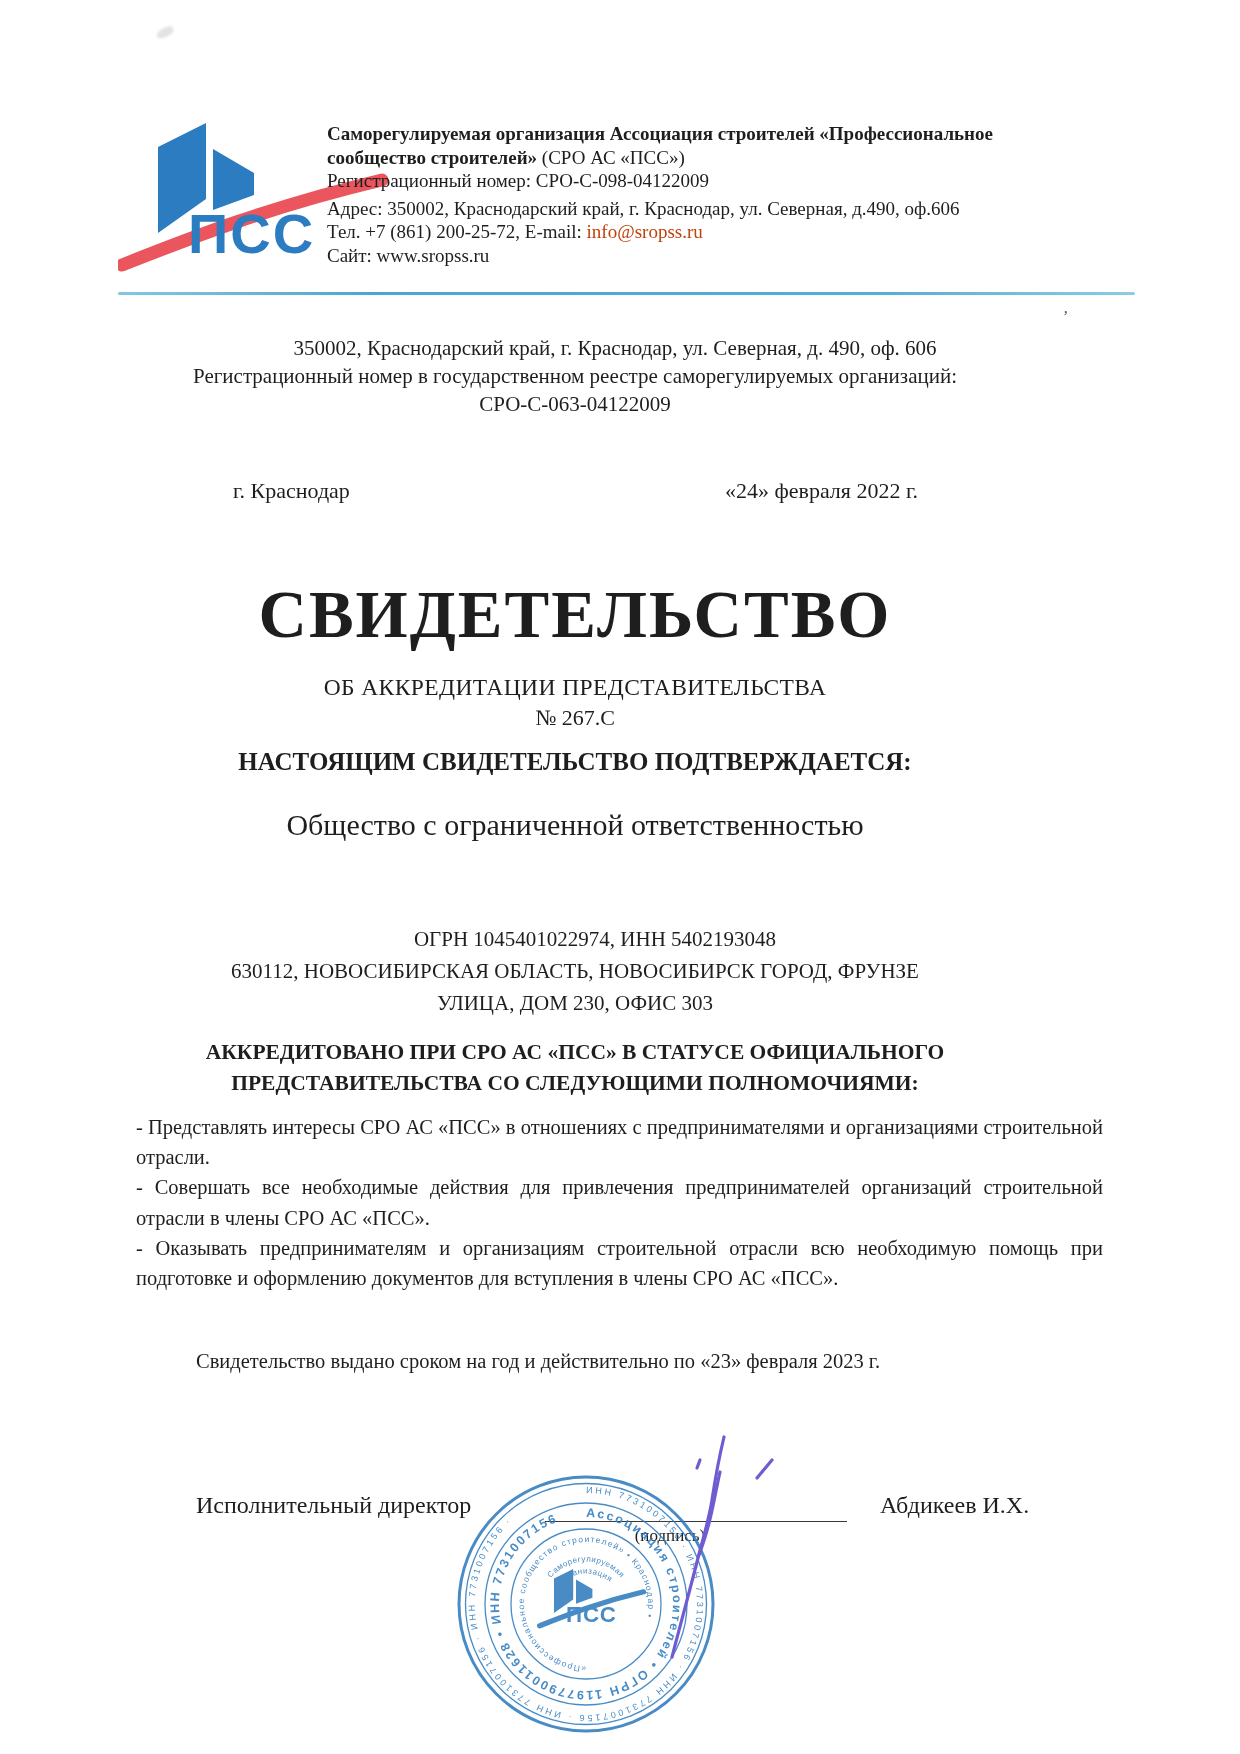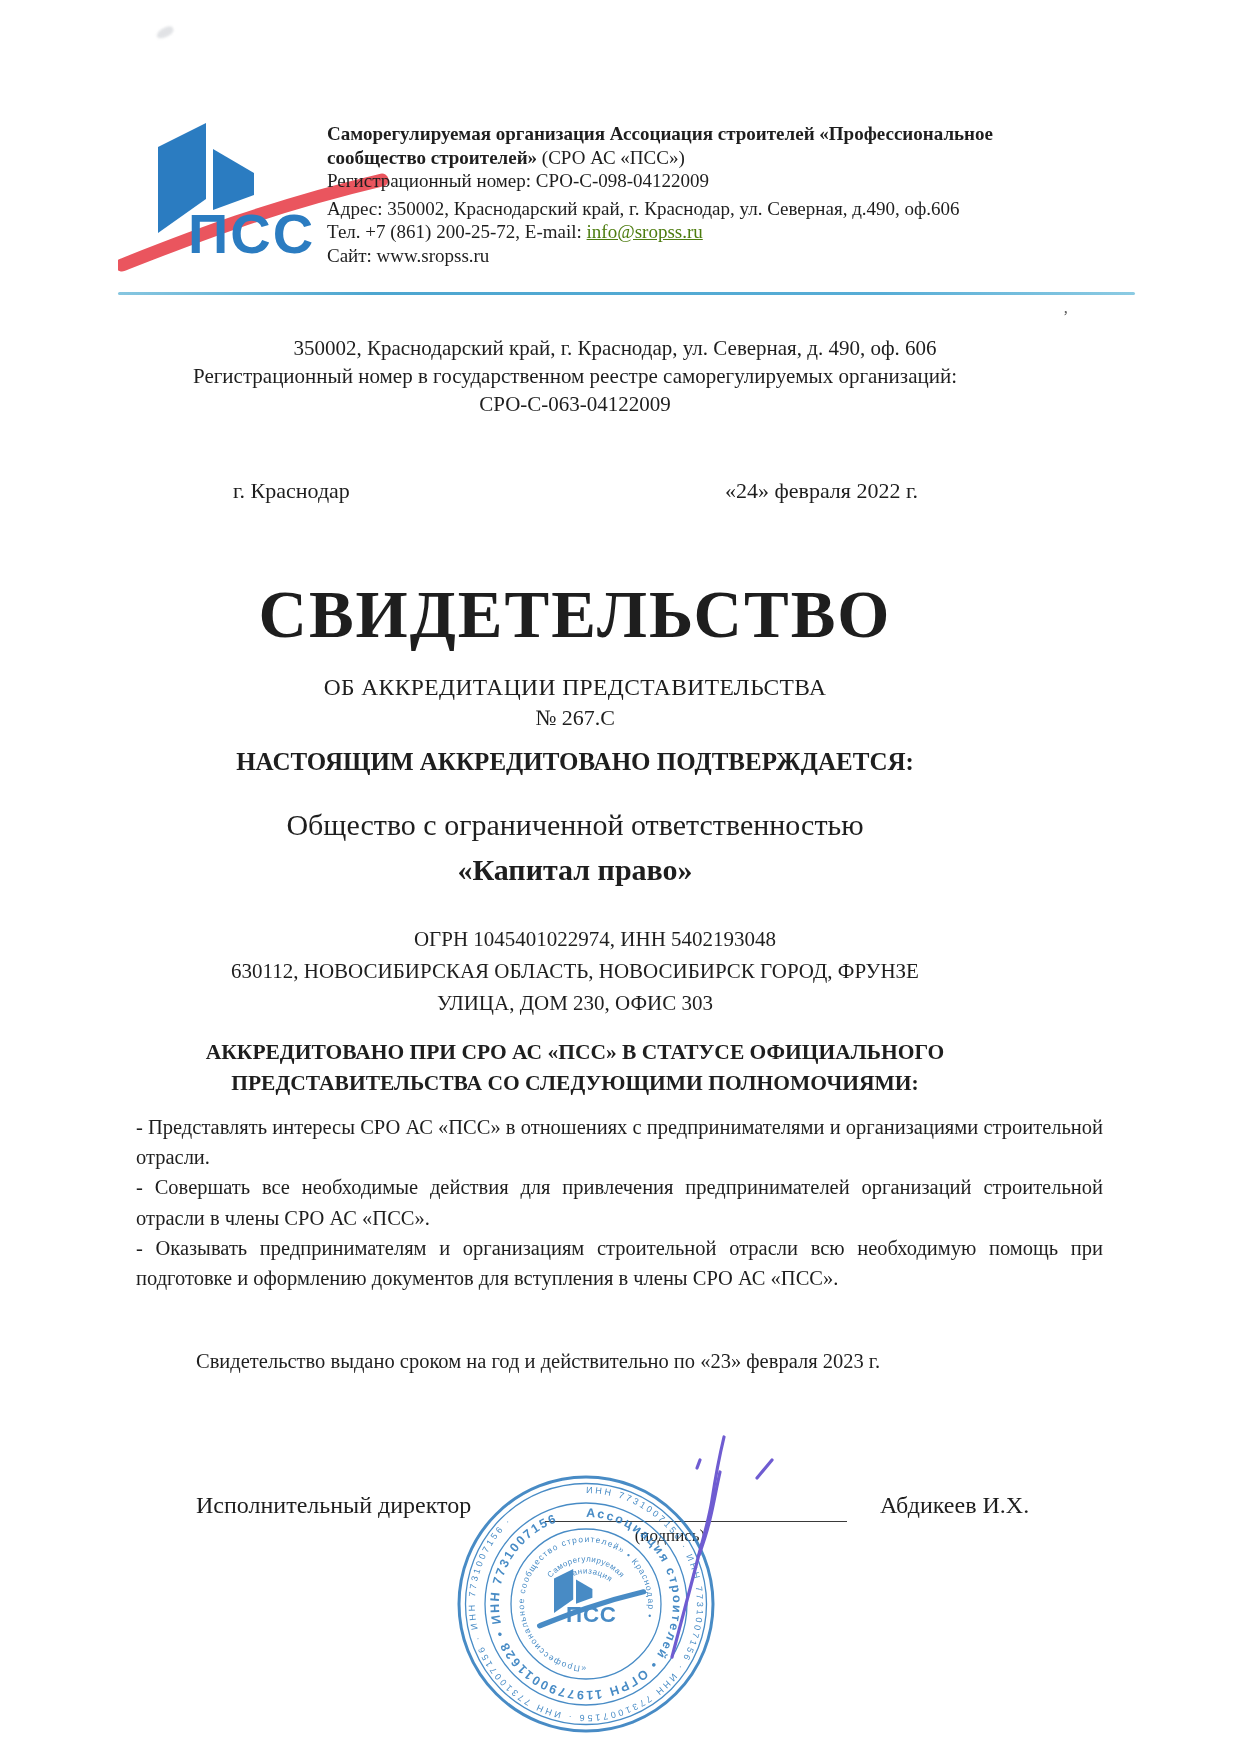--- a/index.html
+++ b/index.html
@@ -18,21 +18,21 @@
     position:absolute;left:156px;top:28px;width:18px;height:9px;
     background:#c9ccd1;border-radius:60% 40% 50% 50%;
     transform:rotate(-25deg);opacity:.55;filter:blur(1px);
   }
   
   .hdr-text{position:absolute;left:327px;top:122px;width:700px;
     font-size:19px;line-height:23.5px;}
   .hdr-line{white-space:nowrap;}
   .hdr-addr{margin-top:4px;}
   .b{font-weight:700;}
-  a.email{color:#4d7c0f;text-decoration:underline;cursor:pointer;}
+  a.email{color:#c2410c;cursor:pointer;}
   .rule{
     position:absolute;left:118px;top:292px;width:1017px;height:3px;
     background:linear-gradient(90deg,#86c6e0,#4da6d0 25%,#57add6 75%,#8ccbe3);
     border-radius:2px;
   }
   .stray{position:absolute;left:1063px;top:308px;font-size:16px;color:#555;}
   
   .lh1{top:336px;font-size:21px;padding-left:40px;}
   .lh2{top:364px;font-size:21px;}
   .lh3{top:392px;font-size:21px;}
@@ -96,24 +96,23 @@
   <div class="c lh1">350002, Краснодарский край, г. Краснодар, ул. Северная, д. 490, оф. 606</div>
   <div class="c lh2">Регистрационный номер в государственном реестре саморегулируемых организаций:</div>
   <div class="c lh3">СРО-С-063-04122009</div>
 
   <div class="city">г. Краснодар</div>
   <div class="date">«24» февраля 2022 г.</div>
 
   <div class="c title">СВИДЕТЕЛЬСТВО</div>
   <div class="c subtitle">ОБ АККРЕДИТАЦИИ ПРЕДСТАВИТЕЛЬСТВА</div>
   <div class="c docnum">№ 267.С</div>
-  <div class="c confirm">НАСТОЯЩИМ АККРЕДИТОВАНО ПОДТВЕРЖДАЕТСЯ:</div>
+  <div class="c confirm">НАСТОЯЩИМ СВИДЕТЕЛЬСТВО ПОДТВЕРЖДАЕТСЯ:</div>
 
   <div class="c company1">Общество с ограниченной ответственностью</div>
-  <div class="c company2">«Капитал право»</div>
   <div class="c ogrn">ОГРН 1045401022974, ИНН 5402193048</div>
   <div class="c caddr1">630112, НОВОСИБИРСКАЯ ОБЛАСТЬ, НОВОСИБИРСК ГОРОД, ФРУНЗЕ</div>
   <div class="c caddr2">УЛИЦА, ДОМ 230, ОФИС 303</div>
 
   <div class="c accr1">АККРЕДИТОВАНО ПРИ СРО АС «ПСС» В СТАТУСЕ ОФИЦИАЛЬНОГО</div>
   <div class="c accr2">ПРЕДСТАВИТЕЛЬСТВА СО СЛЕДУЮЩИМИ ПОЛНОМОЧИЯМИ:</div>
 
   <div class="powers">
     <p>- Представлять интересы СРО АС «ПСС» в отношениях с предпринимателями и организациями строительной отрасли.</p>
     <p>- Совершать все необходимые действия для привлечения предпринимателей организаций строительной отрасли в члены СРО АС «ПСС».</p>

